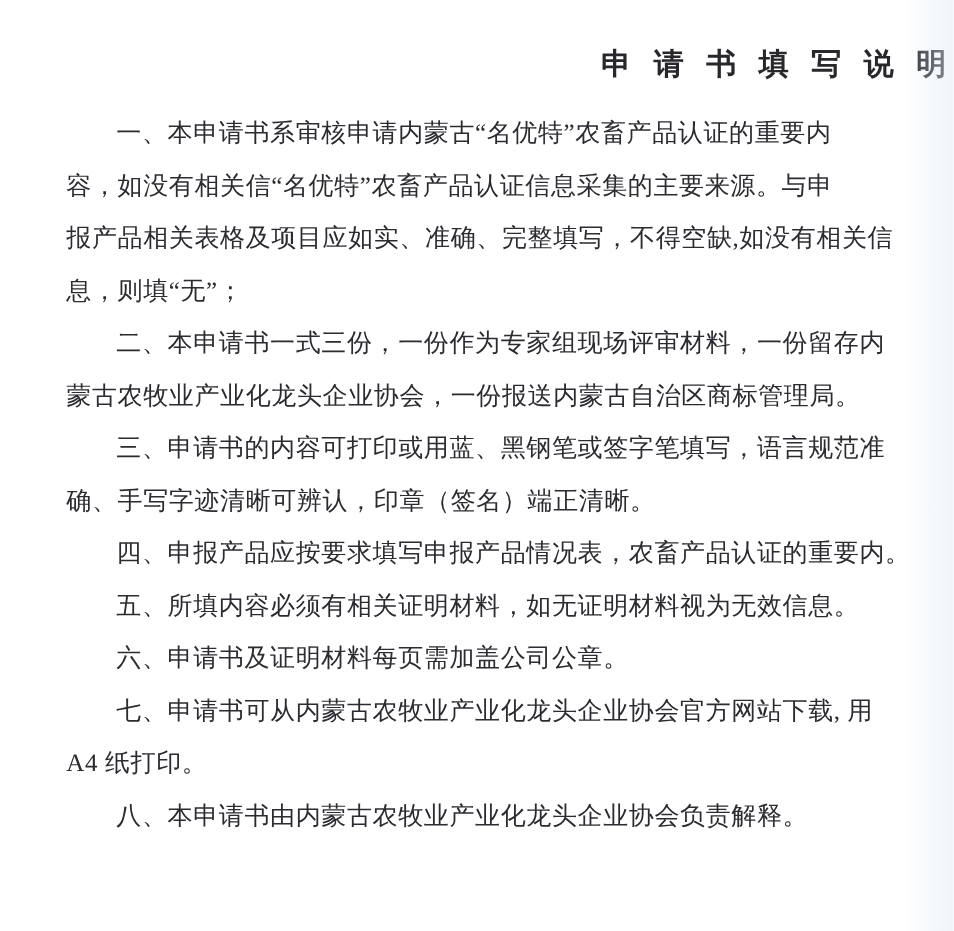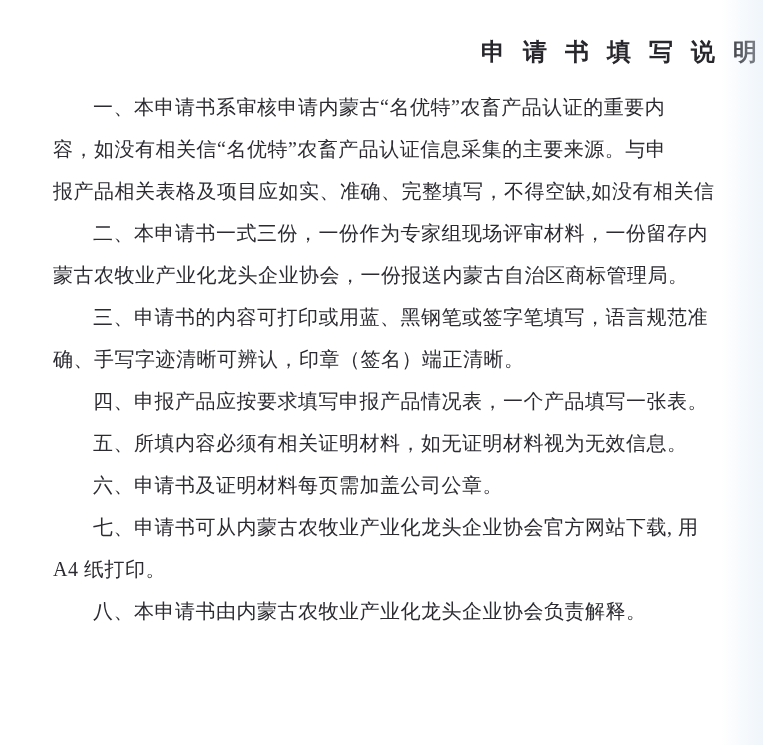--- a/index.html
+++ b/index.html
@@ -62,34 +62,35 @@
 <div class="page">
 
   <h1 class="doc-title">申 请 书 填 写 说 明</h1>
 
   <div class="doc-body">
 
     <div class="paragraph">
       <div class="line first">一、本申请书系审核申请内蒙古“名优特”农畜产品认证的重要内</div>
       <div class="line">容，如没有相关信“名优特”农畜产品认证信息采集的主要来源。与申</div>
       <div class="line">报产品相关表格及项目应如实、准确、完整填写，不得空缺,如没有相关信</div>
+      <div class="line">息，则填“无”；</div>
     </div>
 
     <div class="paragraph">
       <div class="line first">二、本申请书一式三份，一份作为专家组现场评审材料，一份留存内</div>
       <div class="line">蒙古农牧业产业化龙头企业协会，一份报送内蒙古自治区商标管理局。</div>
     </div>
 
     <div class="paragraph">
       <div class="line first">三、申请书的内容可打印或用蓝、黑钢笔或签字笔填写，语言规范准</div>
       <div class="line">确、手写字迹清晰可辨认，印章（签名）端正清晰。</div>
     </div>
 
     <div class="paragraph">
-      <div class="line first">四、申报产品应按要求填写申报产品情况表，一个产品填写一张表。</div>
+      <div class="line first">四、申报产品应按要求填写申报产品情况表，农畜产品认证的重要内。</div>
     </div>
 
     <div class="paragraph">
       <div class="line first">五、所填内容必须有相关证明材料，如无证明材料视为无效信息。</div>
     </div>
 
     <div class="paragraph">
       <div class="line first">六、申请书及证明材料每页需加盖公司公章。</div>
     </div>
 

